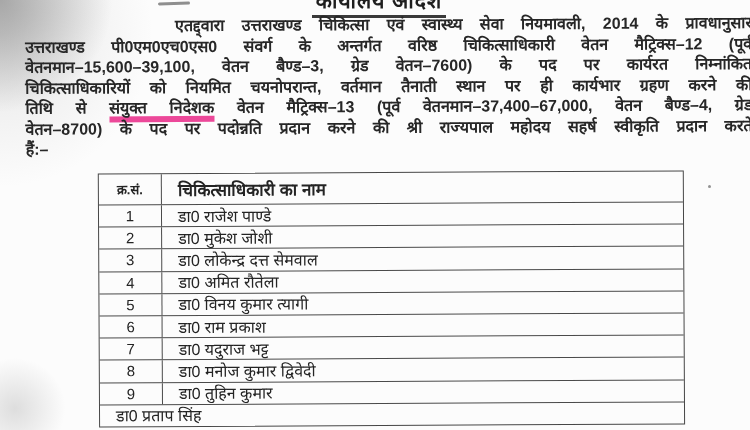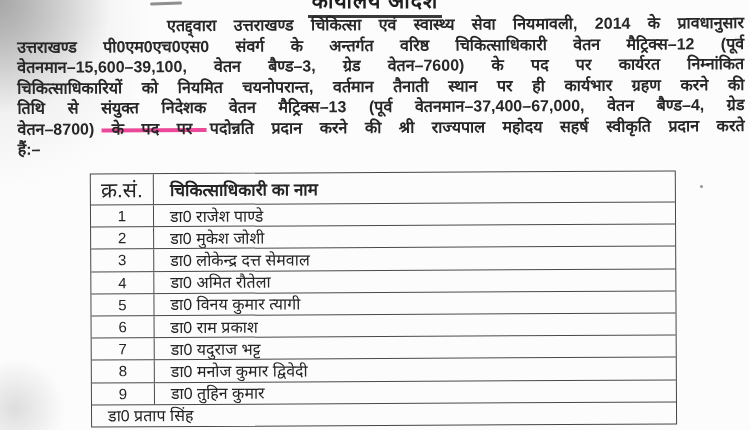--- a/index.html
+++ b/index.html
@@ -8,21 +8,21 @@
     overflow: hidden;
     position: relative;
     font-family: "Liberation Sans", "DejaVu Sans", sans-serif;
     background:
       radial-gradient(circle at 0% 0%, rgba(100,100,100,0.50) 0%, rgba(255,255,255,0) 13%),
       radial-gradient(circle at 0% 8%, rgba(150,150,150,0.22) 0%, rgba(255,255,255,0) 18%),
       radial-gradient(circle at 2% 95%, rgba(130,130,130,0.25) 0%, rgba(255,255,255,0) 6%),
       #fcfcfc;
     color: #262626;
   }
-  .page { position: absolute; inset: 0; }
+  .page { position: absolute; inset: 0; margin-left: 8px; }
 
   
   .title-row {
     position: absolute; top: -14px; left: 0; width: 100%;
     text-align: center; white-space: nowrap;
   }
   .title {
     display: inline-block;
     font-size: 21px; font-weight: 700; letter-spacing: 1px;
     color: #1e1e1e;
@@ -45,42 +45,42 @@
   }
 
   .para {
     position: absolute; left: 18px; top: 15px; width: 727px;
     font-size: 16px; font-weight: 700; line-height: 20.5px;
     color: #272727;
   }
   .pline { text-align: justify; text-align-last: justify; }
   .pline-first { padding-left: 150px; }
   .pline-last { text-align-last: left; }
-  .ul { border-bottom: 4px solid #ec4899; padding-bottom: 12px; }
+  .ul { border-bottom: 6px solid #ec4899; padding-bottom: 0px; }
 
   .table {
     position: absolute; left: 90px; top: 172px; width: 586px;
     border: 1.6px solid #474747;
     box-sizing: border-box;
     background: transparent;
   }
   .t-row { display: flex; height: 22.2px; border-top: 1.3px solid #4a4a4a; box-sizing: border-box; }
   .t-head { height: 30px; border-top: none; }
   .t-c1 {
     width: 63px; flex: 0 0 63px;
     border-right: 1.4px solid #4a4a4a; box-sizing: border-box;
     display: flex; align-items: center; justify-content: center;
     font-size: 15px; color: #242424;
   }
   .t-c2 {
     flex: 1; display: flex; align-items: center;
     padding-left: 16px; font-size: 16px; color: #242424;
     white-space: nowrap; overflow: hidden;
   }
-  .t-head .t-c1 { font-size: 21px; font-weight: 400; }
+  .t-head .t-c1 { font-size: 13px; font-weight: 700; }
   .t-head .t-c2 { font-size: 17px; font-weight: 700; }
 </style>
 </head>
 <body>
 
 <div class="page">
 
   <div class="artifact-dash"></div>
 
   <div class="title-row">

